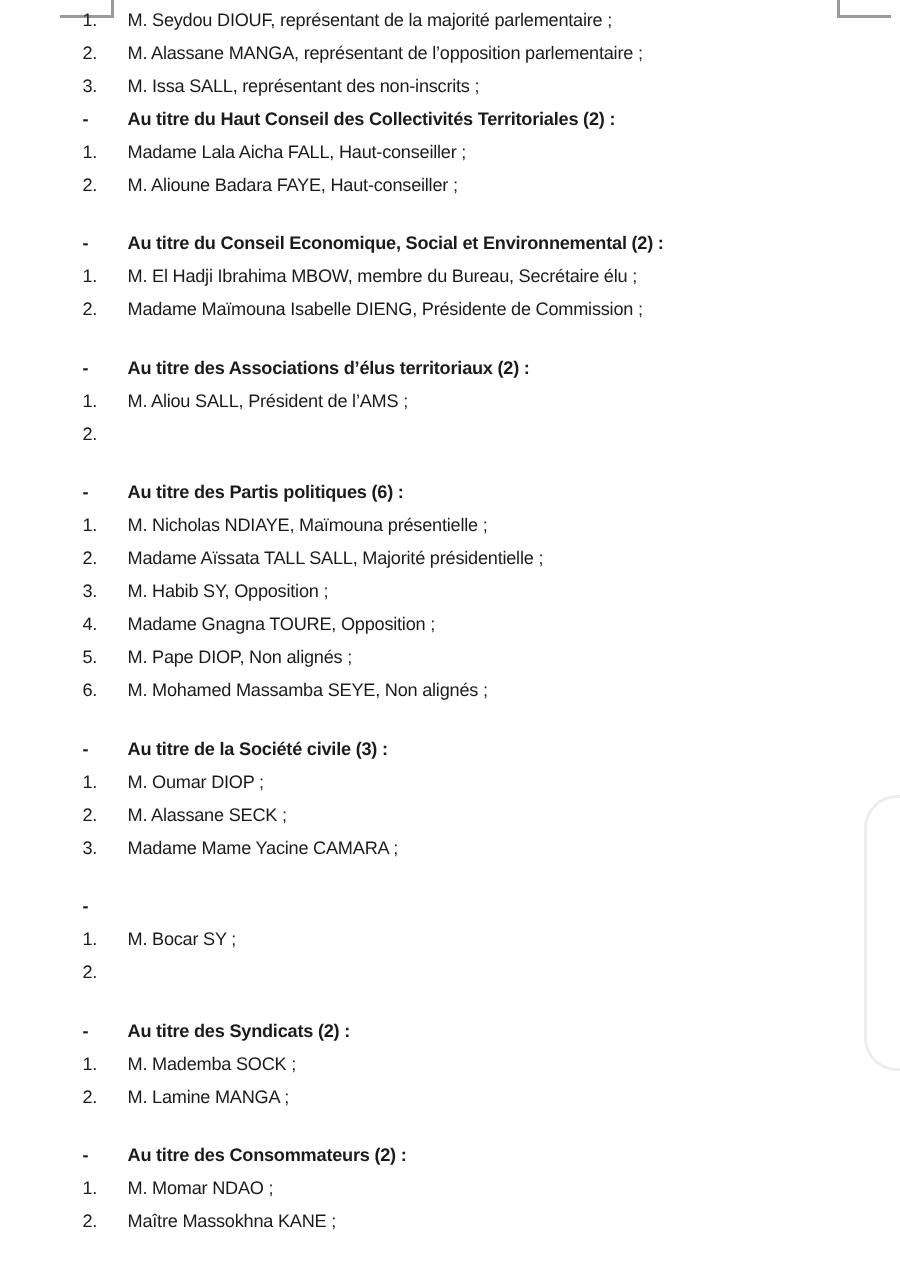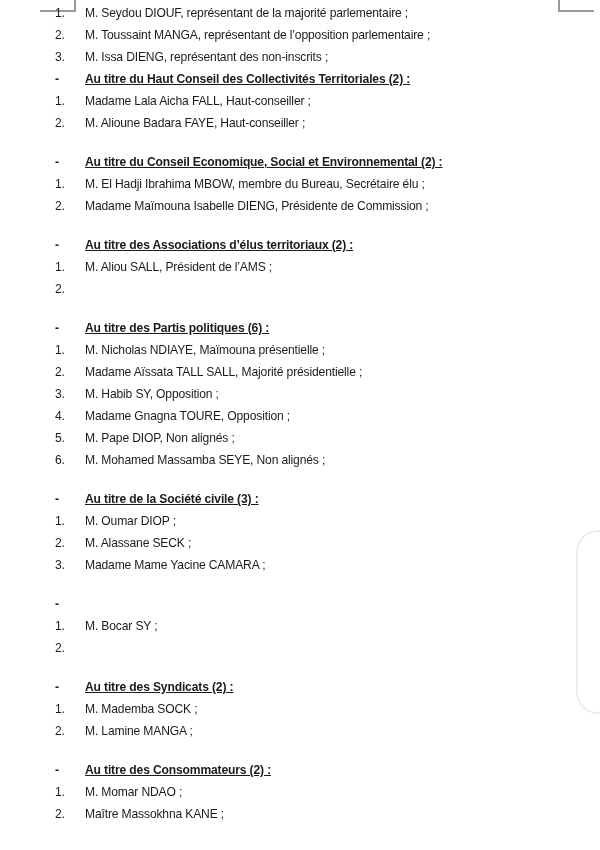--- a/index.html
+++ b/index.html
@@ -84,46 +84,45 @@
   }
   .line.heading .marker {
     font-weight: bold;
   }
   .text {
     flex: 1 1 auto;
     white-space: nowrap;
   }
   .line.heading .text {
     font-weight: bold;
-    text-decoration: underline;
   }
 </style>
 </head>
 <body>
 
 <div class="page">
 
   <div class="corner-mark left"></div>
   <div class="corner-mark right"></div>
   <div class="sheet-edge"></div>
 
   <div class="doc">
 
     <div class="group tight">
       <div class="line">
         <span class="marker">1.</span>
         <span class="text">M. Seydou DIOUF,  représentant de la majorité parlementaire ;</span>
       </div>
       <div class="line">
         <span class="marker">2.</span>
-        <span class="text">M. Toussaint MANGA, représentant de l’opposition parlementaire ;</span>
+        <span class="text">M. Alassane MANGA, représentant de l’opposition parlementaire ;</span>
       </div>
       <div class="line">
         <span class="marker">3.</span>
-        <span class="text">M. Issa DIENG, représentant des non-inscrits ;</span>
+        <span class="text">M. Issa SALL, représentant des non-inscrits ;</span>
       </div>
     </div>
 
     <div class="group tight">
       <div class="line heading">
         <span class="marker">-</span>
         <span class="text">Au titre du Haut Conseil des Collectivités Territoriales (2) :</span>
       </div>
       <div class="line">
         <span class="marker">1.</span>

